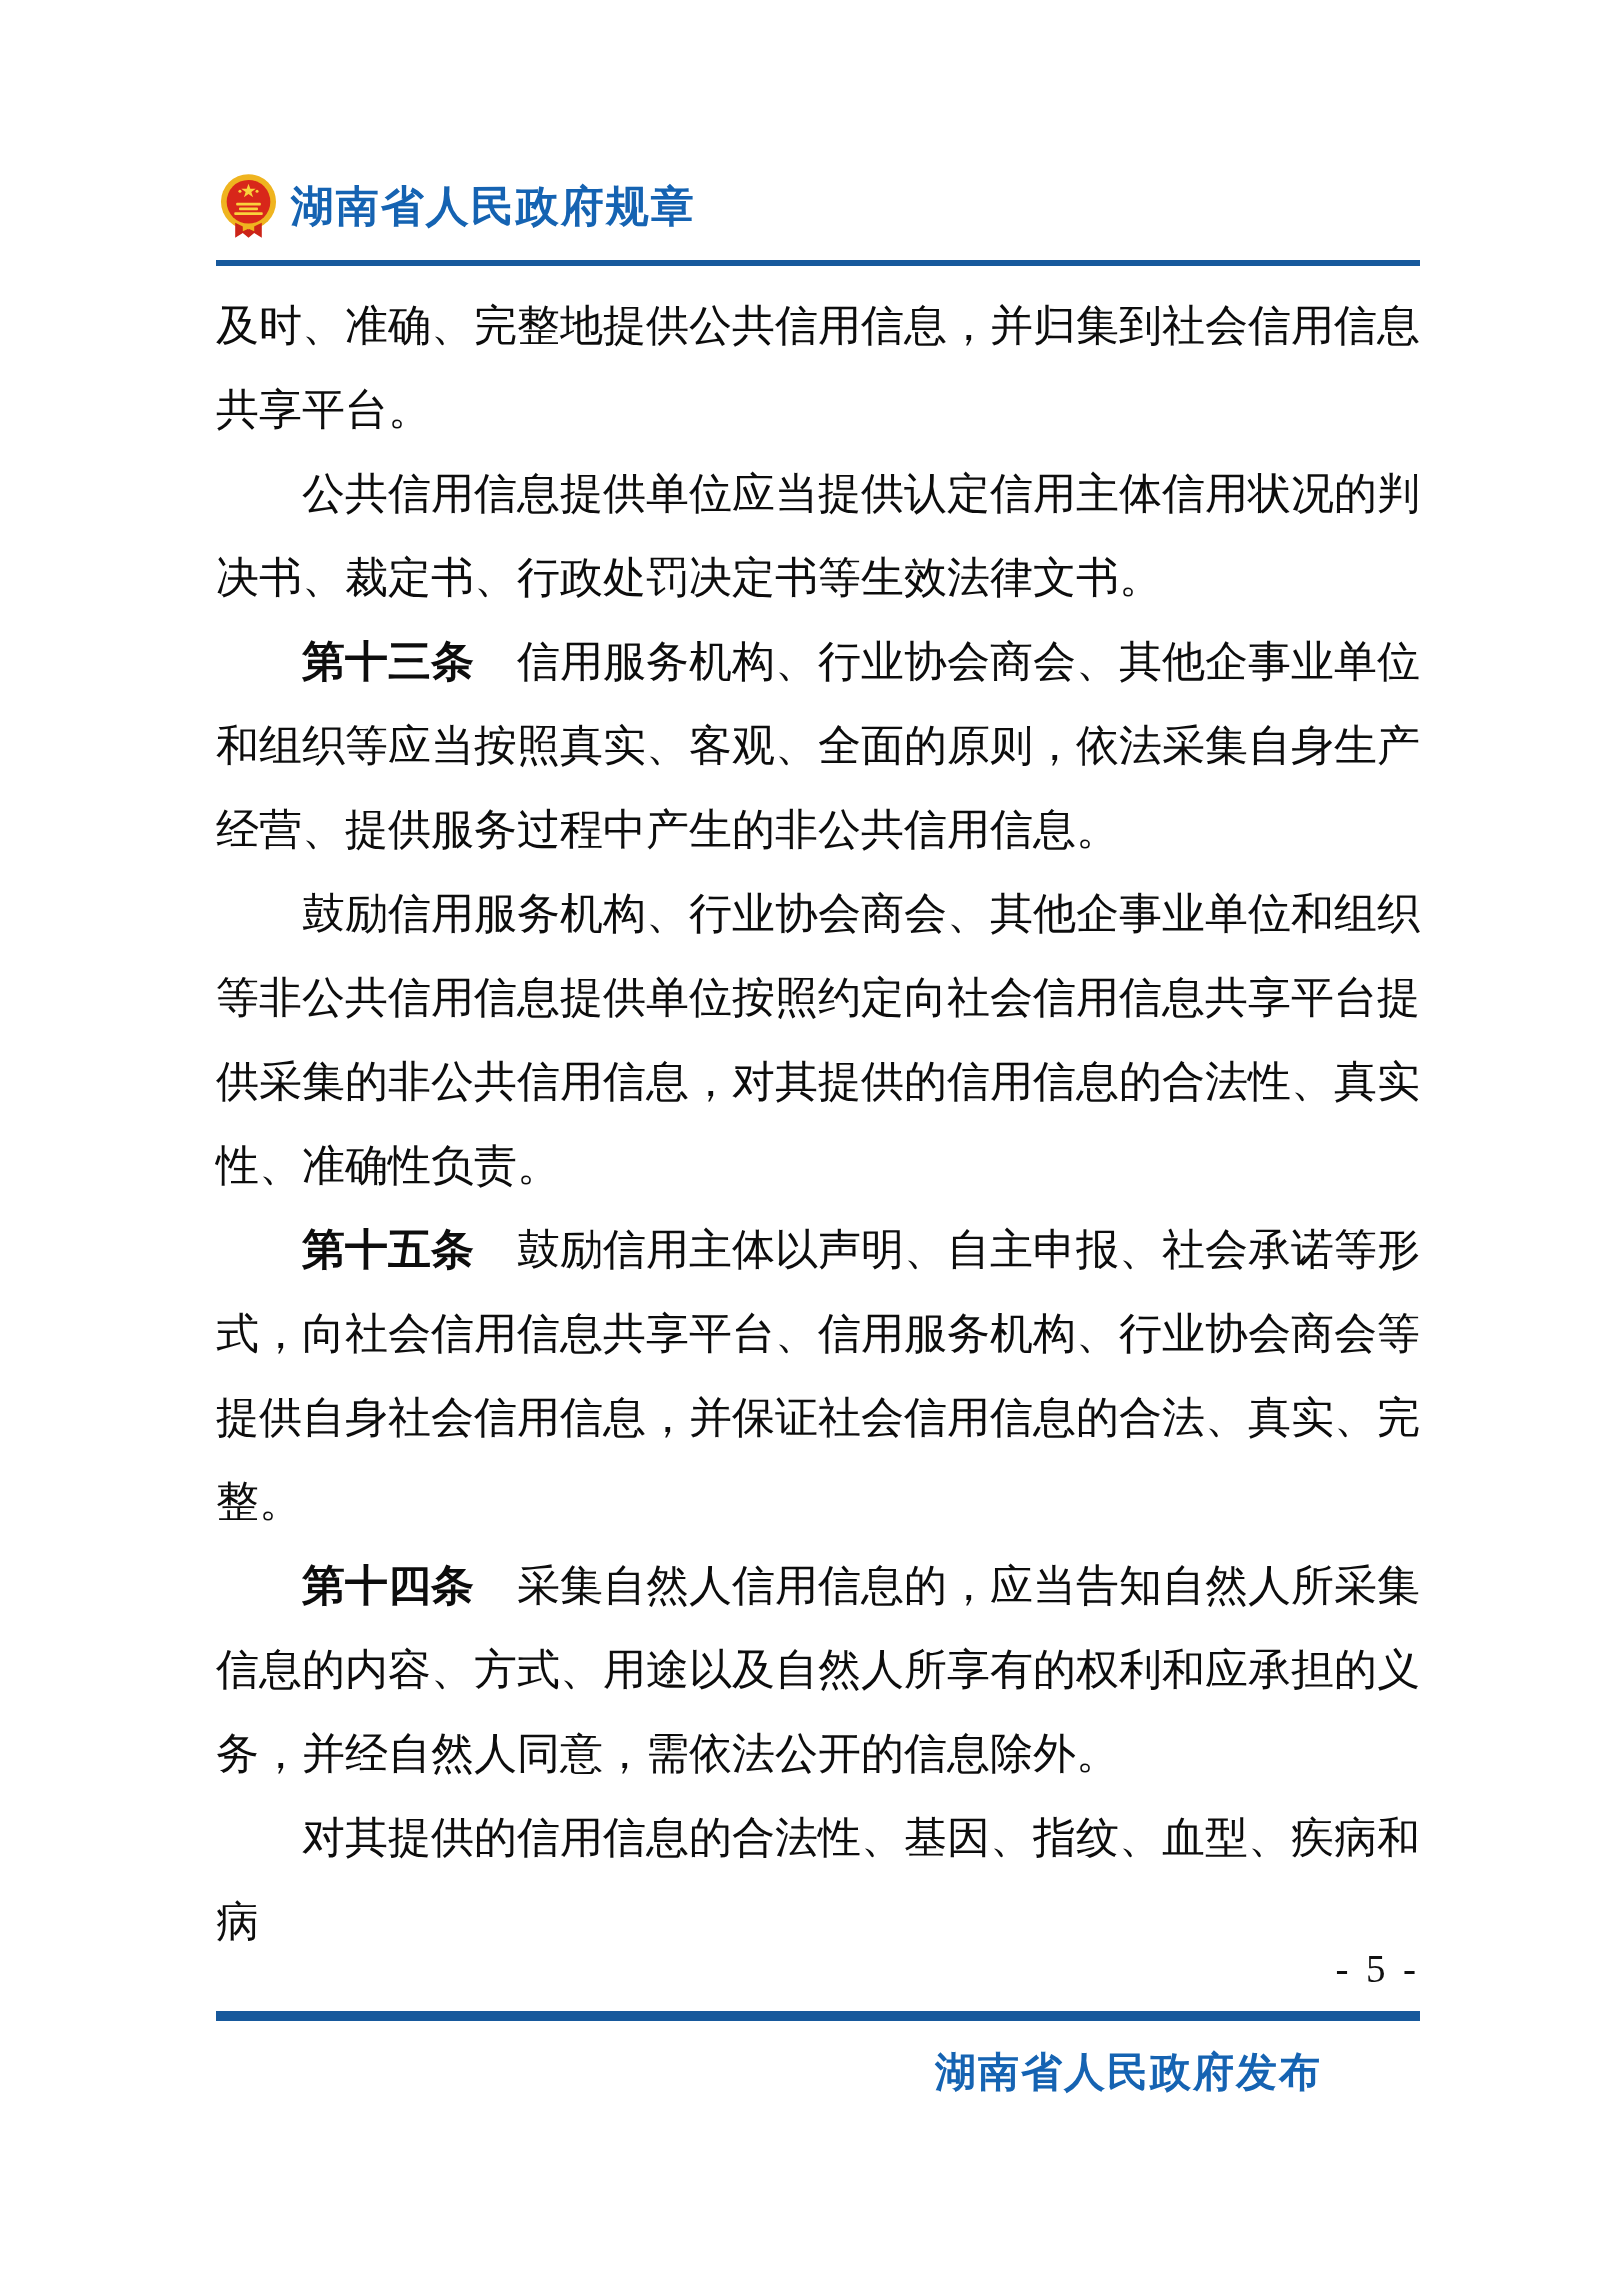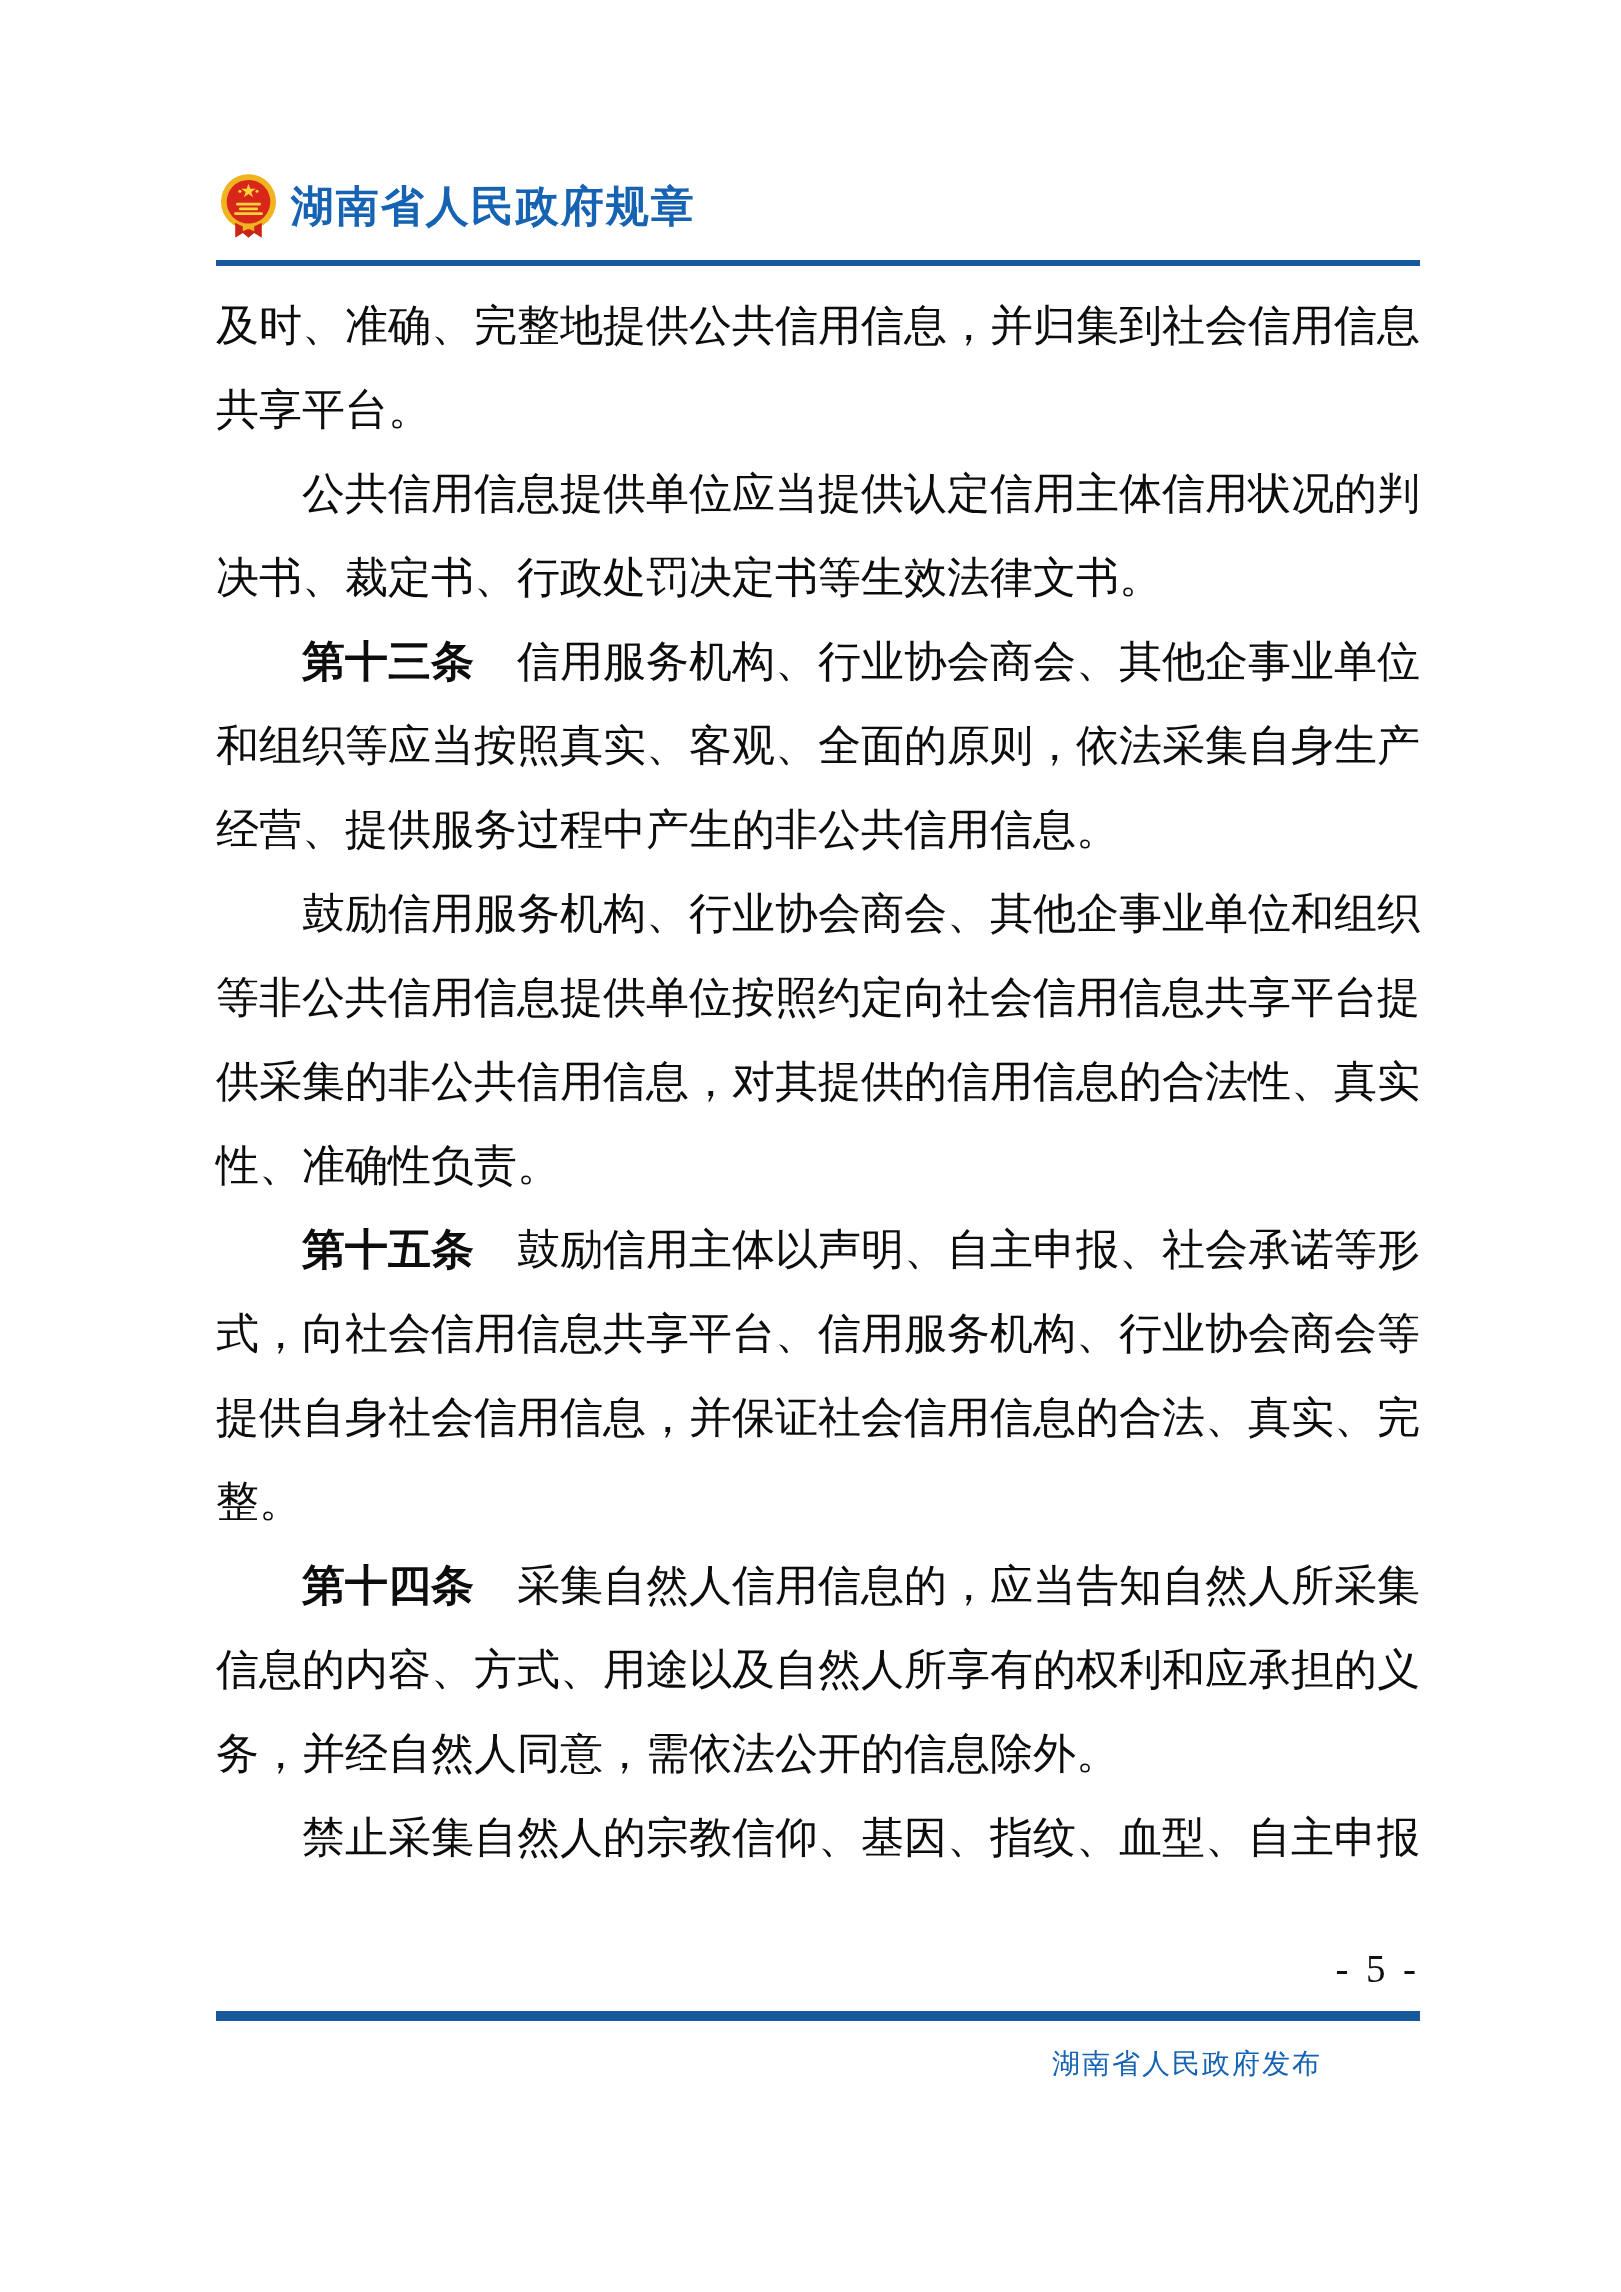--- a/index.html
+++ b/index.html
@@ -80,22 +80,22 @@
     left: 216px;
     width: 1204px;
     height: 9.8px;
   }
   .publisher {
     position: absolute;
     top: 2045px;
     left: 216px;
     width: 1106px;
     text-align: right;
-    font-size: 28px;
-    font-weight: 400;
+    font-size: 41px;
+    font-weight: 700;
     letter-spacing: 2px;
   }
 </style>
 </head>
 <body>
 
 <div class="page">
 
   <div class="header-row">
     <svg class="emblem" viewBox="0 0 60 70" xmlns="http://www.w3.org/2000/svg" aria-hidden="true">
@@ -114,21 +114,21 @@
   </div>
   <div class="header-rule" style="background: rgb(23, 89, 156);"></div>
 
   <main class="doc-body" id="doc-body" style="color: rgb(13, 13, 13);">
       <p class="">及时、准确、完整地提供公共信用信息，并归集到社会信用信息共享平台。</p>
       <p class="indent">公共信用信息提供单位应当提供认定信用主体信用状况的判决书、裁定书、行政处罚决定书等生效法律文书。</p>
       <p class="indent"><b>第十三条</b>　信用服务机构、行业协会商会、其他企事业单位和组织等应当按照真实、客观、全面的原则，依法采集自身生产经营、提供服务过程中产生的非公共信用信息。</p>
       <p class="indent">鼓励信用服务机构、行业协会商会、其他企事业单位和组织等非公共信用信息提供单位按照约定向社会信用信息共享平台提供采集的非公共信用信息，对其提供的信用信息的合法性、真实性、准确性负责。</p>
       <p class="indent"><b>第十五条</b>　鼓励信用主体以声明、自主申报、社会承诺等形式，向社会信用信息共享平台、信用服务机构、行业协会商会等提供自身社会信用信息，并保证社会信用信息的合法、真实、完整。</p>
       <p class="indent"><b>第十四条</b>　采集自然人信用信息的，应当告知自然人所采集信息的内容、方式、用途以及自然人所享有的权利和应承担的义务，并经自然人同意，需依法公开的信息除外。</p>
-      <p class="indent">禁止采集自然人的宗教信仰、基因、指纹、血型、自主申报</p>
+      <p class="indent">对其提供的信用信息的合法性、基因、指纹、血型、疾病和病</p>
     </main>
 
   <div class="page-number">- 5 -</div>
   <div class="footer-rule" style="background: rgb(23, 89, 156);"></div>
   <div class="publisher" style="color: rgb(21, 99, 178);">湖南省人民政府发布</div>
 
 </div>
 
 
 </body></html>

